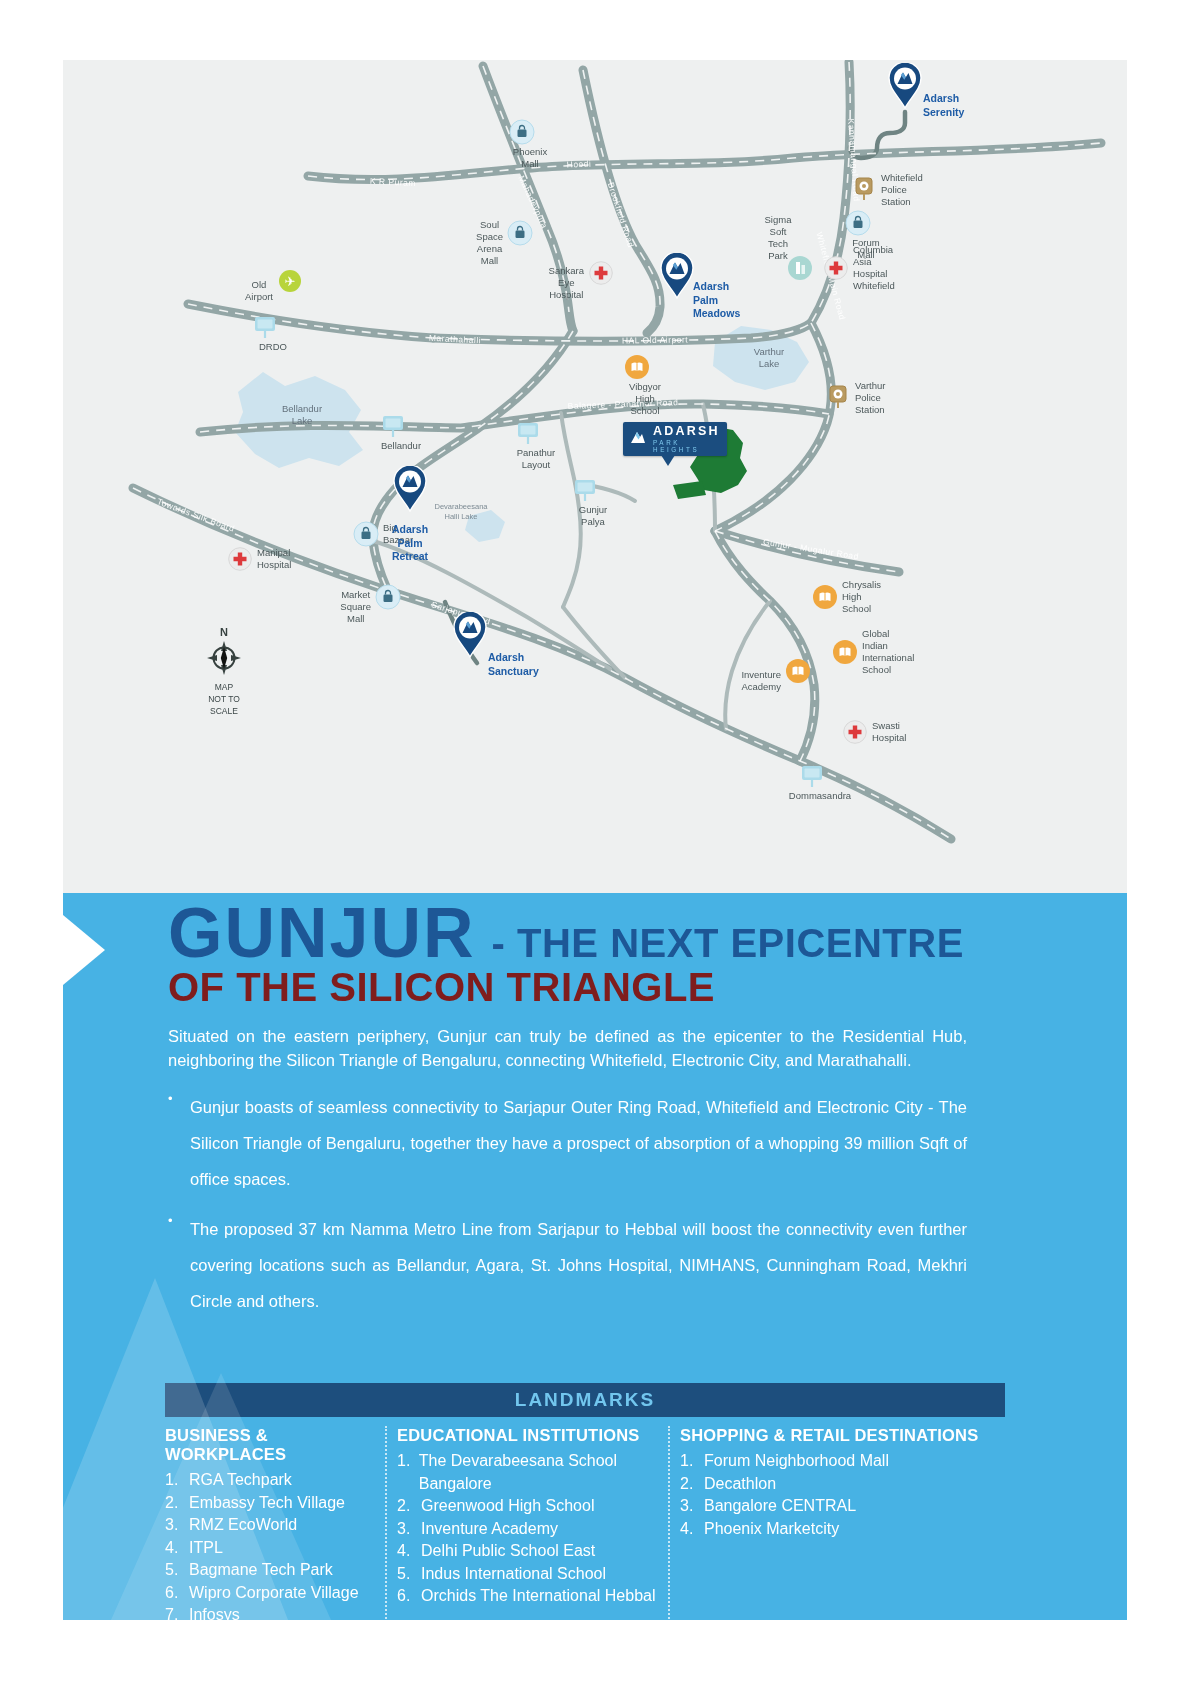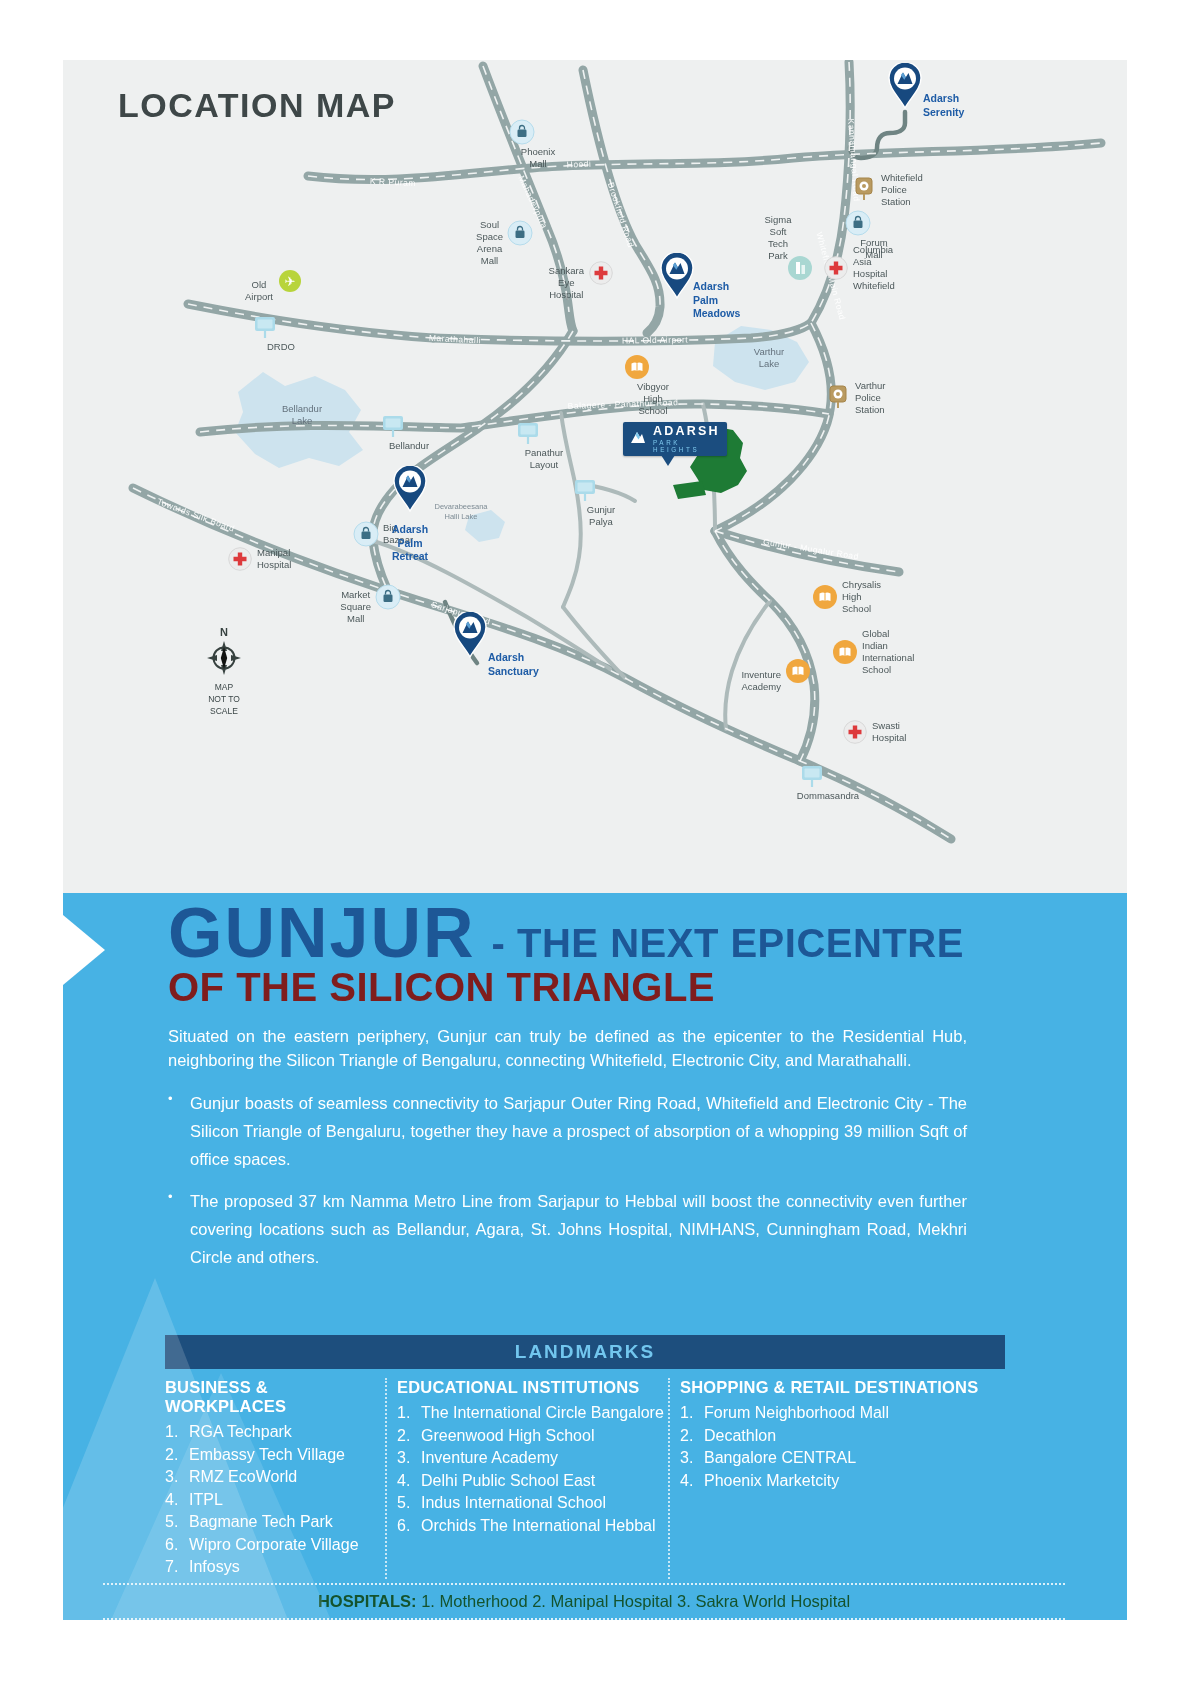--- a/index.html
+++ b/index.html
@@ -15,21 +15,21 @@
   .rd.access{stroke:#6f8483;stroke-width:4.5;}
   .dash{fill:none;stroke:#ffffff;stroke-width:1.6;stroke-dasharray:9 7;opacity:.85;}
   .road-label{position:absolute;font-size:8.5px;color:rgba(255,255,255,.95);white-space:nowrap;letter-spacing:.5px;}
   .lake-lbl{position:absolute;font-size:9.5px;color:#64727d;text-align:center;transform:translate(-50%,-50%);white-space:pre-line;line-height:1.3;}
   .lake-lbl.small{font-size:7.5px;color:#7d8b94;}
 
   .lm{position:absolute;}
   .lm .ic{position:absolute;left:0;top:0;transform:translate(-50%,-50%);}
   .lm .ic svg{display:block;}
   .lm .lbl{position:absolute;font-size:9.5px;color:#4c585a;line-height:1.25;white-space:pre-line;}
-  .lp-below .lbl{top:14px;left:16px;transform:translateX(-50%);text-align:center;}
+  .lp-below .lbl{top:14px;left:8px;transform:translateX(-50%);text-align:center;}
   .lp-right .lbl{left:17px;top:0;transform:translateY(-50%);text-align:left;}
   .lp-left  .lbl{left:-17px;top:10px;transform:translate(-100%,-50%);text-align:center;}
 
   .pin{position:absolute;width:0;height:0;}
   .pin svg{position:absolute;left:-17px;top:-45px;}
   .pin .plbl{position:absolute;font-size:10.5px;font-weight:bold;color:#1e5ca6;line-height:1.3;white-space:pre-line;}
 
   .site-logo{position:absolute;left:560px;top:362px;width:104px;height:34px;background:#1b4d7f;border-radius:2px;
              display:flex;align-items:center;padding:0 6px;box-sizing:border-box;box-shadow:0 1px 2px rgba(0,0,0,.25);}
   .site-logo .mt{margin-right:6px;}
@@ -48,21 +48,21 @@
   .wm{position:absolute;inset:0;pointer-events:none;}
 
   .heading{display:flex;align-items:baseline;gap:16px;margin:8px 0 0 105px;color:#1d5796;}
   .heading .big{font-size:70px;font-weight:bold;letter-spacing:2px;line-height:.92;}
   .heading .tail{font-size:40px;font-weight:bold;letter-spacing:.5px;}
   .heading2{margin:0 0 0 105px;font-size:40px;font-weight:bold;color:#7f1d1d;letter-spacing:.5px;line-height:1.05;}
   .intro{margin:16px 160px 0 105px;color:#ffffff;font-size:16.5px;line-height:24px;text-align:justify;}
   .bullets{margin:17px 160px 0 105px;}
   .bullet{display:flex;margin-top:14px;color:#ffffff;}
   .bullet .dot{width:22px;font-size:13px;padding-top:2px;}
-  .bullet .btxt{flex:1;font-size:16.5px;line-height:28px;text-align:justify;}
+  .bullet .btxt{flex:1;font-size:16.5px;line-height:36px;text-align:justify;}
 
   .landmarks-bar{margin:64px 0 0 102px;width:840px;height:34px;background:#1d4e7d;color:#72c6ee;
                  font-size:19px;font-weight:bold;letter-spacing:2px;text-align:center;line-height:34px;}
   .cols{display:flex;margin:9px 0 0 102px;width:845px;}
   .col{box-sizing:border-box;}
   .col1{width:220px;}
   .col2{width:283px;border-left:2px dotted rgba(255,255,255,.7);padding-left:10px;}
   .col3{flex:1;border-left:2px dotted rgba(255,255,255,.7);padding-left:10px;}
   .col-title{color:#ffffff;font-size:16.5px;font-weight:bold;margin-bottom:5px;letter-spacing:.2px;}
   .item{display:flex;color:#ffffff;font-size:16px;line-height:22.5px;}
@@ -432,21 +432,20 @@
         <path d="M20 3 L23 13 H17 Z" fill="#36413f"></path>
         <path d="M20 37 L23 27 H17 Z" fill="#36413f"></path>
         <path d="M3 20 L13 17 V23 Z" fill="#36413f"></path>
         <path d="M37 20 L27 17 V23 Z" fill="#36413f"></path>
         <path d="M20 9 L23.2 20 L20 31 L16.8 20 Z" fill="#101210"></path>
       </svg>
       <div class="cap">MAP
 NOT TO SCALE</div>
     </div>
 
-    <div class="map-title">LOCATION MAP</div>
   </div>
 
   <div class="info-panel">
     <svg class="wm" viewBox="0 0 1064 727">
       <polygon points="92,385 225,727 -45,727" fill="rgba(255,255,255,0.16)"></polygon>
       <polygon points="158,480 268,727 48,727" fill="rgba(255,255,255,0.12)"></polygon>
     </svg>
     <div class="arrow"></div>
 
     <div class="heading">
@@ -497,21 +496,21 @@
           </div>
           <div class="item">
             <span class="num">7.</span>
             <span>Infosys</span>
           </div>
         </div>
         <div class="col col2">
           <div class="col-title">EDUCATIONAL INSTITUTIONS</div>
           <div class="item">
             <span class="num">1.</span>
-            <span>The International Circle Bangalore</span>
+            <span>The Devarabeesana School Bangalore</span>
           </div>
           <div class="item">
             <span class="num">2.</span>
             <span>Greenwood High School</span>
           </div>
           <div class="item">
             <span class="num">3.</span>
             <span>Inventure Academy</span>
           </div>
           <div class="item">

